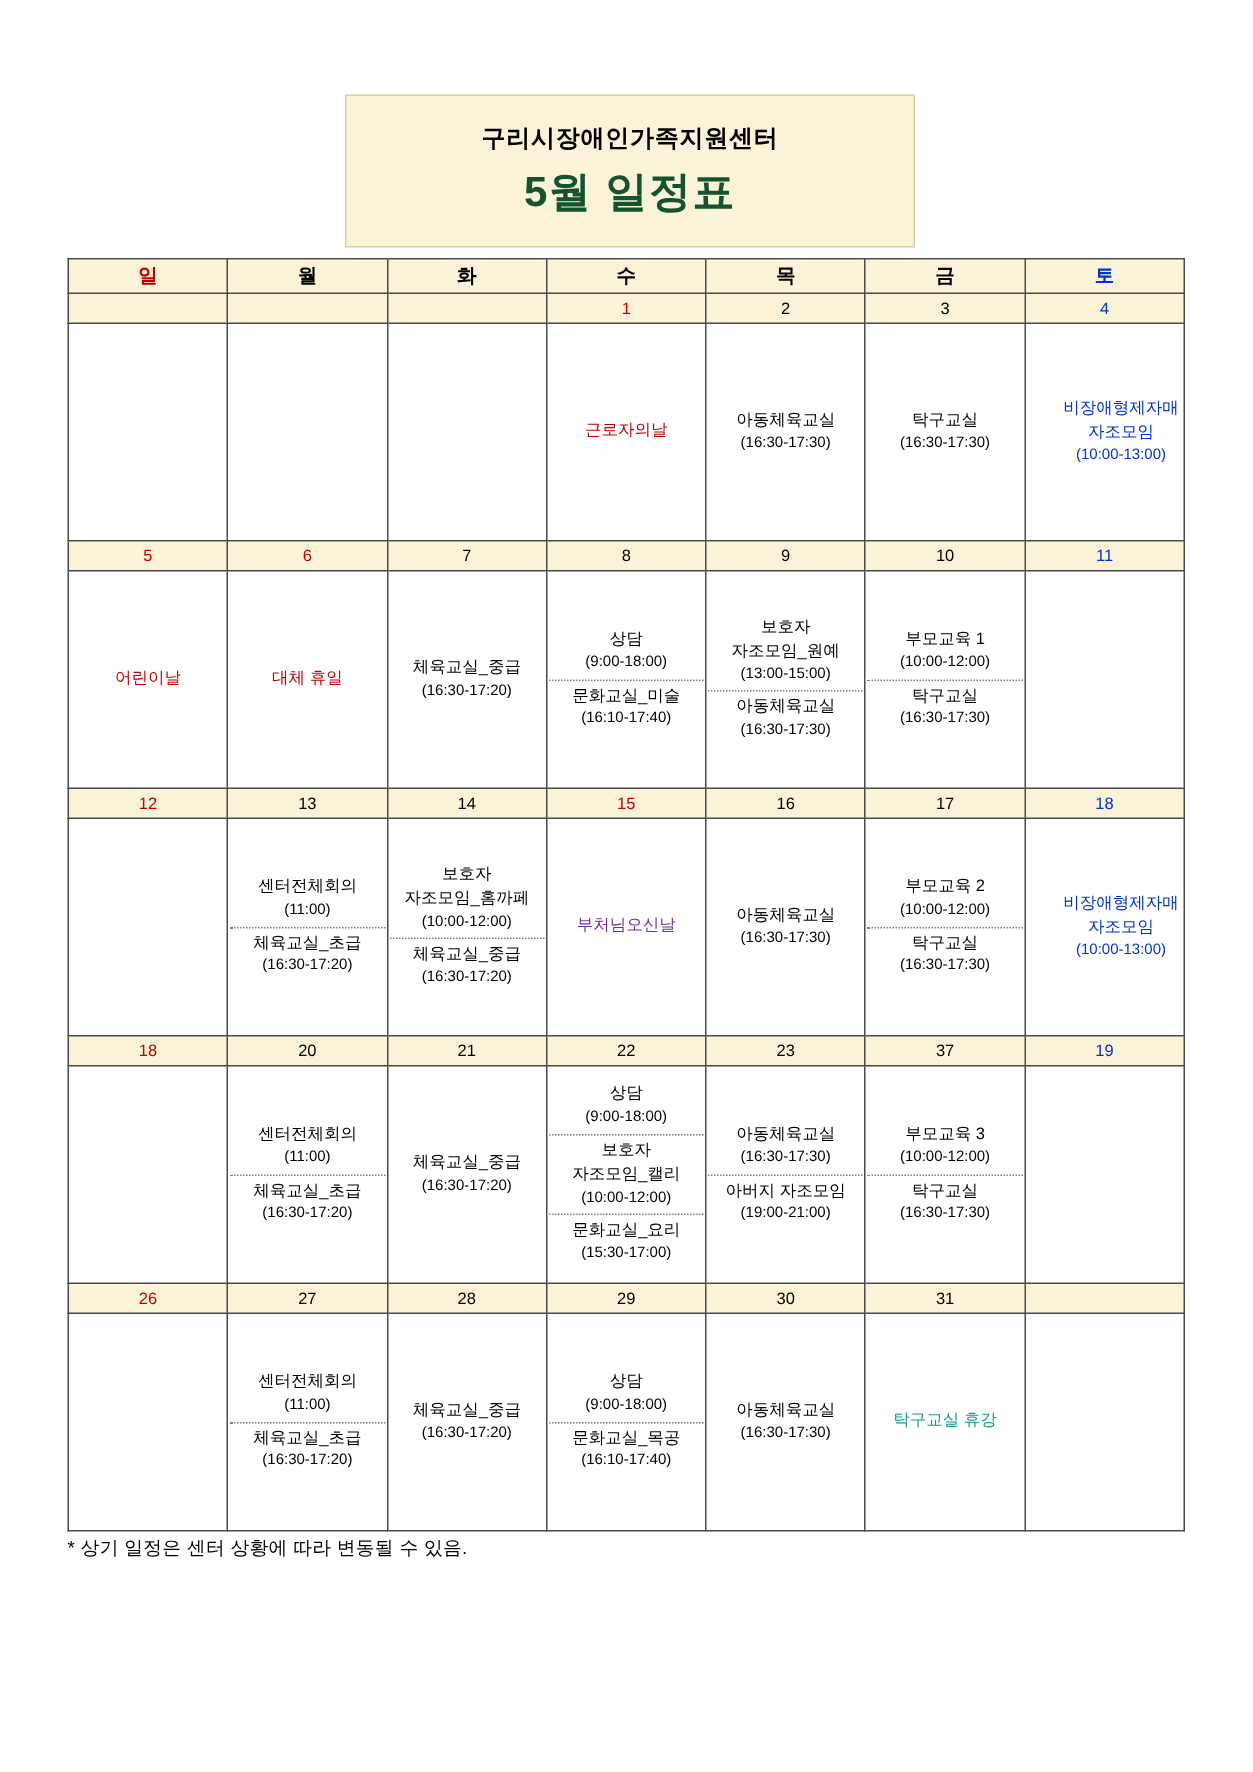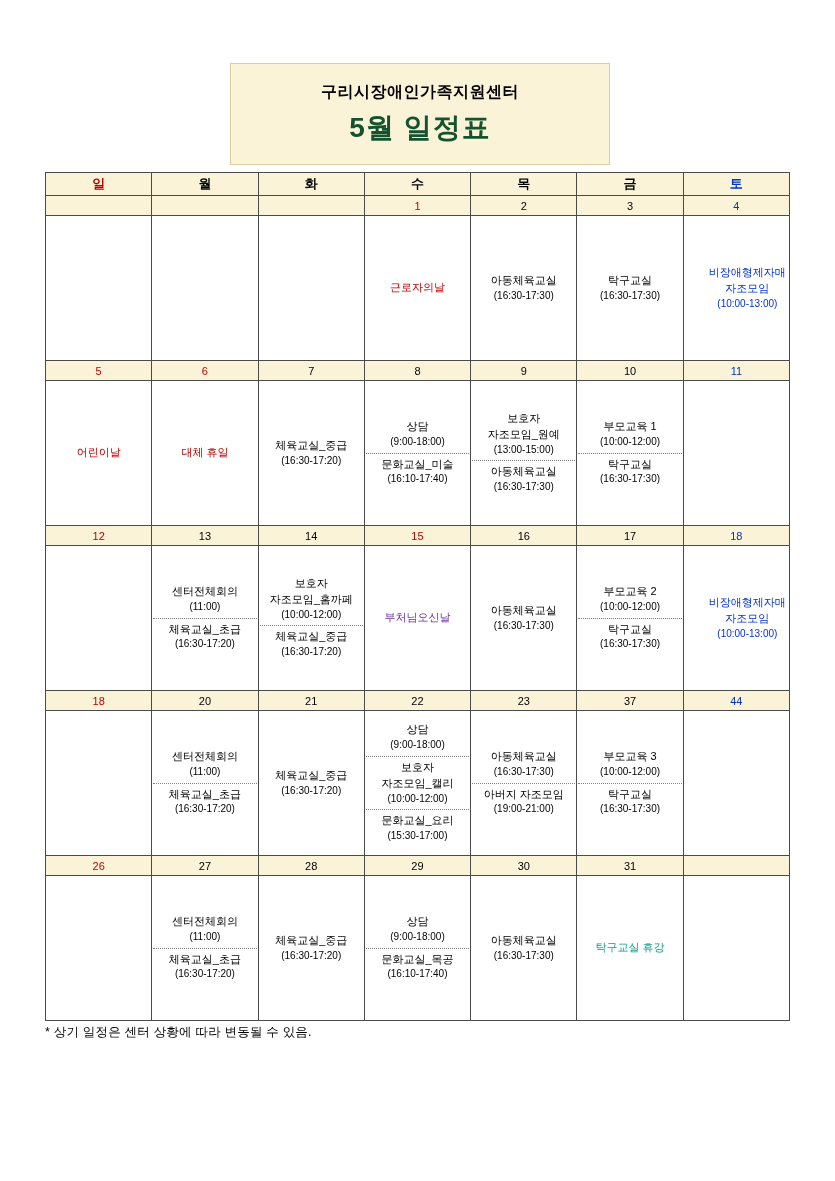--- a/index.html
+++ b/index.html
@@ -351,21 +351,21 @@
             </div>
           </td>
         </tr>
         <tr class="numrow">
           <td class="sun">18</td>
           <td class="wd">20</td>
           <td class="wd">21</td>
           <td class="wd">22</td>
           <td class="wd">23</td>
           <td class="wd">37</td>
-          <td class="sat">44</td>
+          <td class="sat">19</td>
         </tr>
         <tr>
           <td class="cell">
             <div class="cell-inner"></div>
           </td>
           <td class="cell">
             <div class="cell-inner">
               <div class="ev">
                 <div>센터전체회의</div>
                 <div class="t">(11:00)</div>

